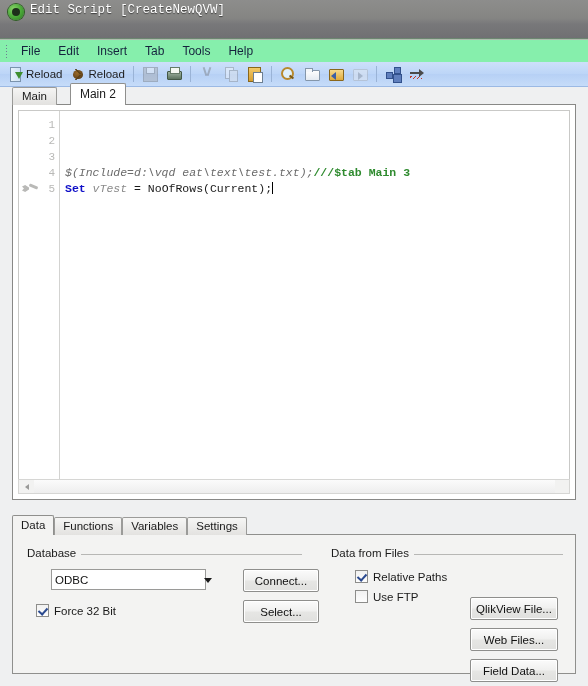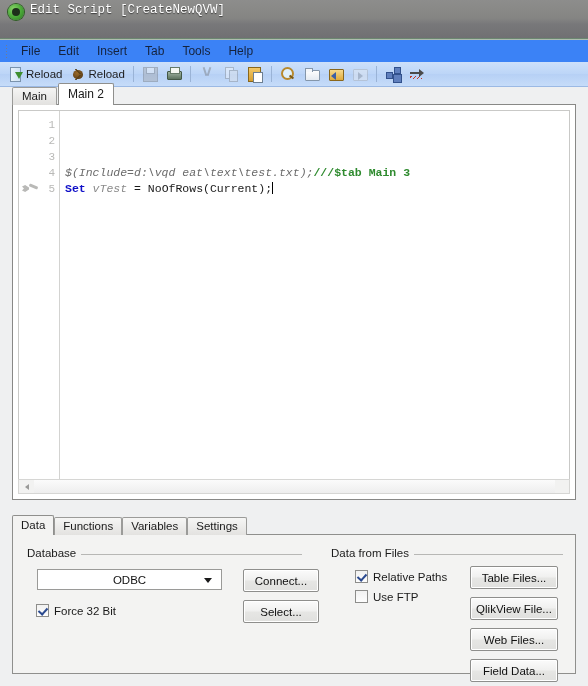--- a/index.html
+++ b/index.html
@@ -63,21 +63,21 @@
     text-shadow: 0 1px 1px rgba(0,0,0,.55);
     white-space: nowrap;
     font-family: Liberation Mono, monospace;
   }
 
   
   .menubar {
     position: absolute;
     left: 0; top: 40px;
     width: 588px; height: 22px;
-    background: #3b82f6;
+    background: #86efac;
     border-bottom: 1px solid #a6c3ee;
   }
   .menu-grip {
     position: absolute;
     left: 5px; top: 4px;
     width: 3px; height: 14px;
     background-image: radial-gradient(#6d7d94 40%, transparent 42%);
     background-size: 3px 3px;
   }
   .menu-items {
@@ -249,20 +249,21 @@
   }
 
   
   .script-tabs {
     position: absolute;
     left: 12px; top: 84px;
     height: 21px;
     display: flex;
     align-items: flex-end;
     z-index: 5;
+    gap: 12px;
   }
   .stab {
     height: 17px;
     line-height: 17px;
     padding: 0 9px;
     font-size: 11.5px;
     color: #1a1a1a;
     background: linear-gradient(to bottom, #f5f5f4 0%, #e2e1df 100%);
     border: 1px solid #9b9b99;
     border-bottom: none;
@@ -621,21 +622,21 @@
     <div class="btab">Settings</div>
   </div>
 
   <div class="bottom-panel">
 
     <div class="group" style="left:14px; top:12px; width:275px; height:75px;">
       <div class="group-rule" style="width:275px;"></div>
       <div class="group-label">Database</div>
 
       <div class="combo-wrap" style="left:8px; top:22px; width:185px; height:21px;">
-        <select class="combo" style="left:2px; top:0; width:185px;text-align:center;">
+        <select class="combo" style="left:16px; top:0; width:155px;">
           <option>ODBC</option>
         </select>
         <span class="combo-arrow"></span>
       </div>
 
       <button class="btn" style="left:216px; top:22px; width:76px;">Connect...</button>
       <button class="btn" style="left:216px; top:53px; width:76px;">Select...</button>
 
       <div class="cb-row" style="left:9px; top:56px;">
         <span class="cbx checked"></span>
@@ -649,20 +650,19 @@
 
       <div class="cb-row" style="left:24px; top:22px;">
         <span class="cbx checked"></span>
         <span class="cb-label">Relative Paths</span>
       </div>
       <div class="cb-row" style="left:24px; top:42px;">
         <span class="cbx"></span>
         <span class="cb-label">Use FTP</span>
       </div>
 
-      <button class="btn" style="left:139px; top:19px; width:88px;">Table Files...</button>
       <button class="btn" style="left:139px; top:81px; width:88px;">Web Files...</button>
       <button class="btn" style="left:139px; top:50px; width:88px;">QlikView File...</button>
       <button class="btn" style="left:139px; top:112px; width:88px;">Field Data...</button>
     </div>
 
   </div>
 </div>
 
 </body></html>

